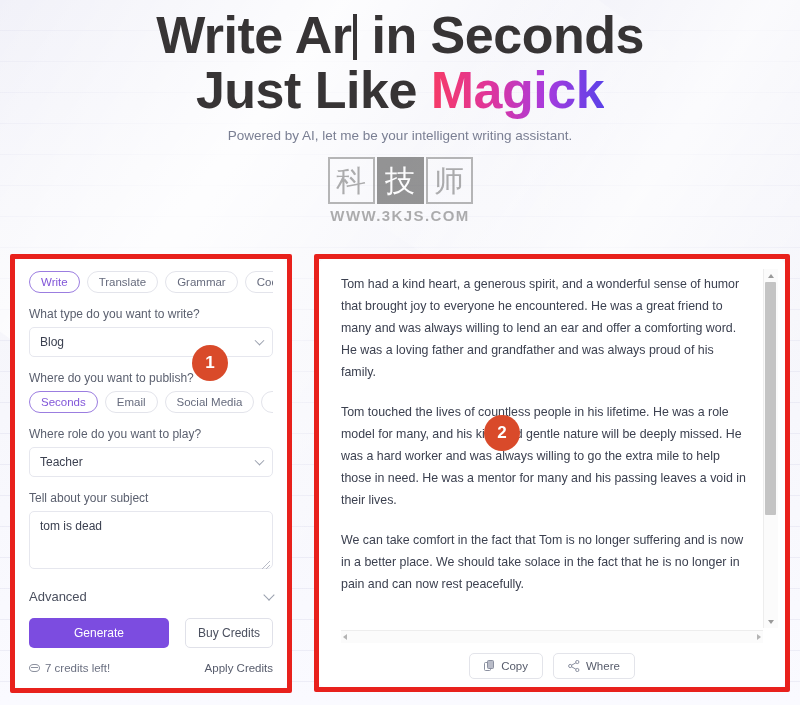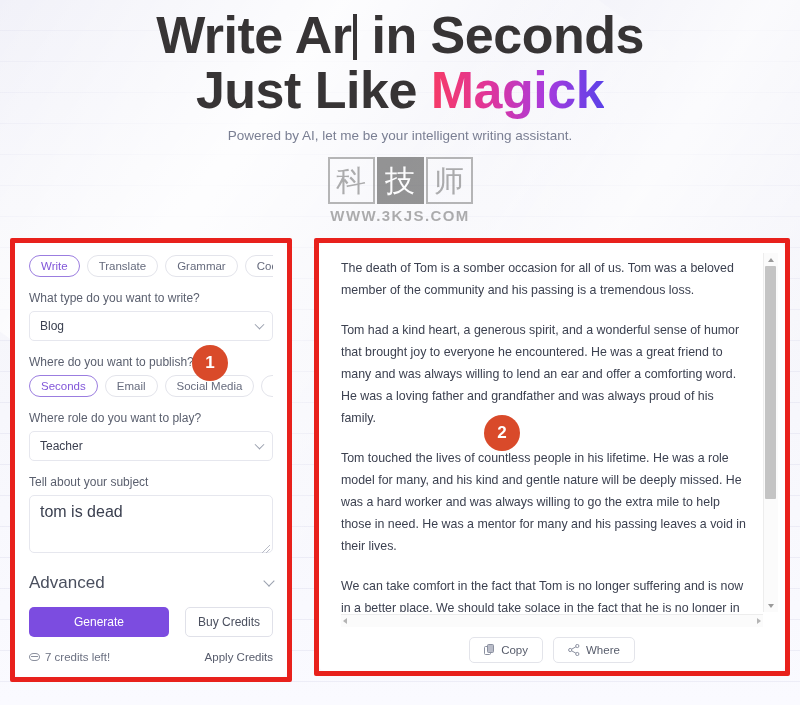--- a/index.html
+++ b/index.html
@@ -125,21 +125,21 @@
     letter-spacing: 1.4px;
     color: #7d7d7d;
     font-family: "Liberation Sans", sans-serif;
     font-weight: bold;
   }
 
   
   #panels {
     position: relative;
     z-index: 2;
-    margin-top: 14px;
+    margin-top: 30px;
     display: flex;
     align-items: flex-start;
     padding: 0 10px;
     gap: 22px;
   }
 
   
   .annot-box {
     position: relative;
     border: 5px solid #e8211c;
@@ -210,21 +210,21 @@
     border-bottom: 1.4px solid #9aa0ae;
     transform: translateY(-70%) rotate(45deg);
   }
 
   #subject-textarea {
     width: 100%;
     height: 58px;
     border: 1px solid #e6e7ee;
     border-radius: 5px;
     padding: 7px 10px;
-    font-size: 16px;
+    font-size: 12px;
     color: #3b4050;
     font-family: "Liberation Sans", sans-serif;
     resize: none;
     outline: none;
   }
   .ta-wrap { position: relative; }
   .ta-grip {
     position: absolute;
     right: 3px;
     bottom: 4px;
@@ -234,21 +234,21 @@
       linear-gradient(135deg, transparent 45%, #b9bcc7 45%, #b9bcc7 55%, transparent 55%),
       linear-gradient(135deg, transparent 70%, #b9bcc7 70%, #b9bcc7 80%, transparent 80%);
     pointer-events: none;
   }
 
   #advanced-row {
     margin-top: 16px;
     display: flex;
     align-items: center;
     justify-content: space-between;
-    font-size: 17px;
+    font-size: 13px;
     color: #4a4f5e;
     cursor: pointer;
   }
   .chev-static {
     width: 8px;
     height: 8px;
     border-right: 1.5px solid #9aa0ae;
     border-bottom: 1.5px solid #9aa0ae;
     transform: translateY(-2px) rotate(45deg);
   }
@@ -531,21 +531,20 @@
       </div>
 
     </div>
   </div>
 
   <div id="right-annot" class="annot-box">
     <div id="right-card" class="card">
 
       <div id="output-scroll-area">
         <div id="output-text">
-          <p>The death of Tom is a somber occasion for all of us. Tom was a beloved member of the community and his passing is a tremendous loss.</p>
           <p>Tom had a kind heart, a generous spirit, and a wonderful sense of humor that brought joy to everyone he encountered. He was a great friend to many and was always willing to lend an ear and offer a comforting word. He was a loving father and grandfather and was always proud of his family.</p>
           <p>Tom touched the lives of countless people in his lifetime. He was a role model for many, and his kind and gentle nature will be deeply missed. He was a hard worker and was always willing to go the extra mile to help those in need. He was a mentor for many and his passing leaves a void in their lives.</p>
           <p>We can take comfort in the fact that Tom is no longer suffering and is now in a better place. We should take solace in the fact that he is no longer in pain and can now rest peacefully.</p>
         </div>
         <div id="vscroll">
           <div class="sb-arrow">
               <span class="sb-tri-up"></span>
             </div>
           <div id="vscroll-track">
             <div id="vscroll-thumb"></div>

